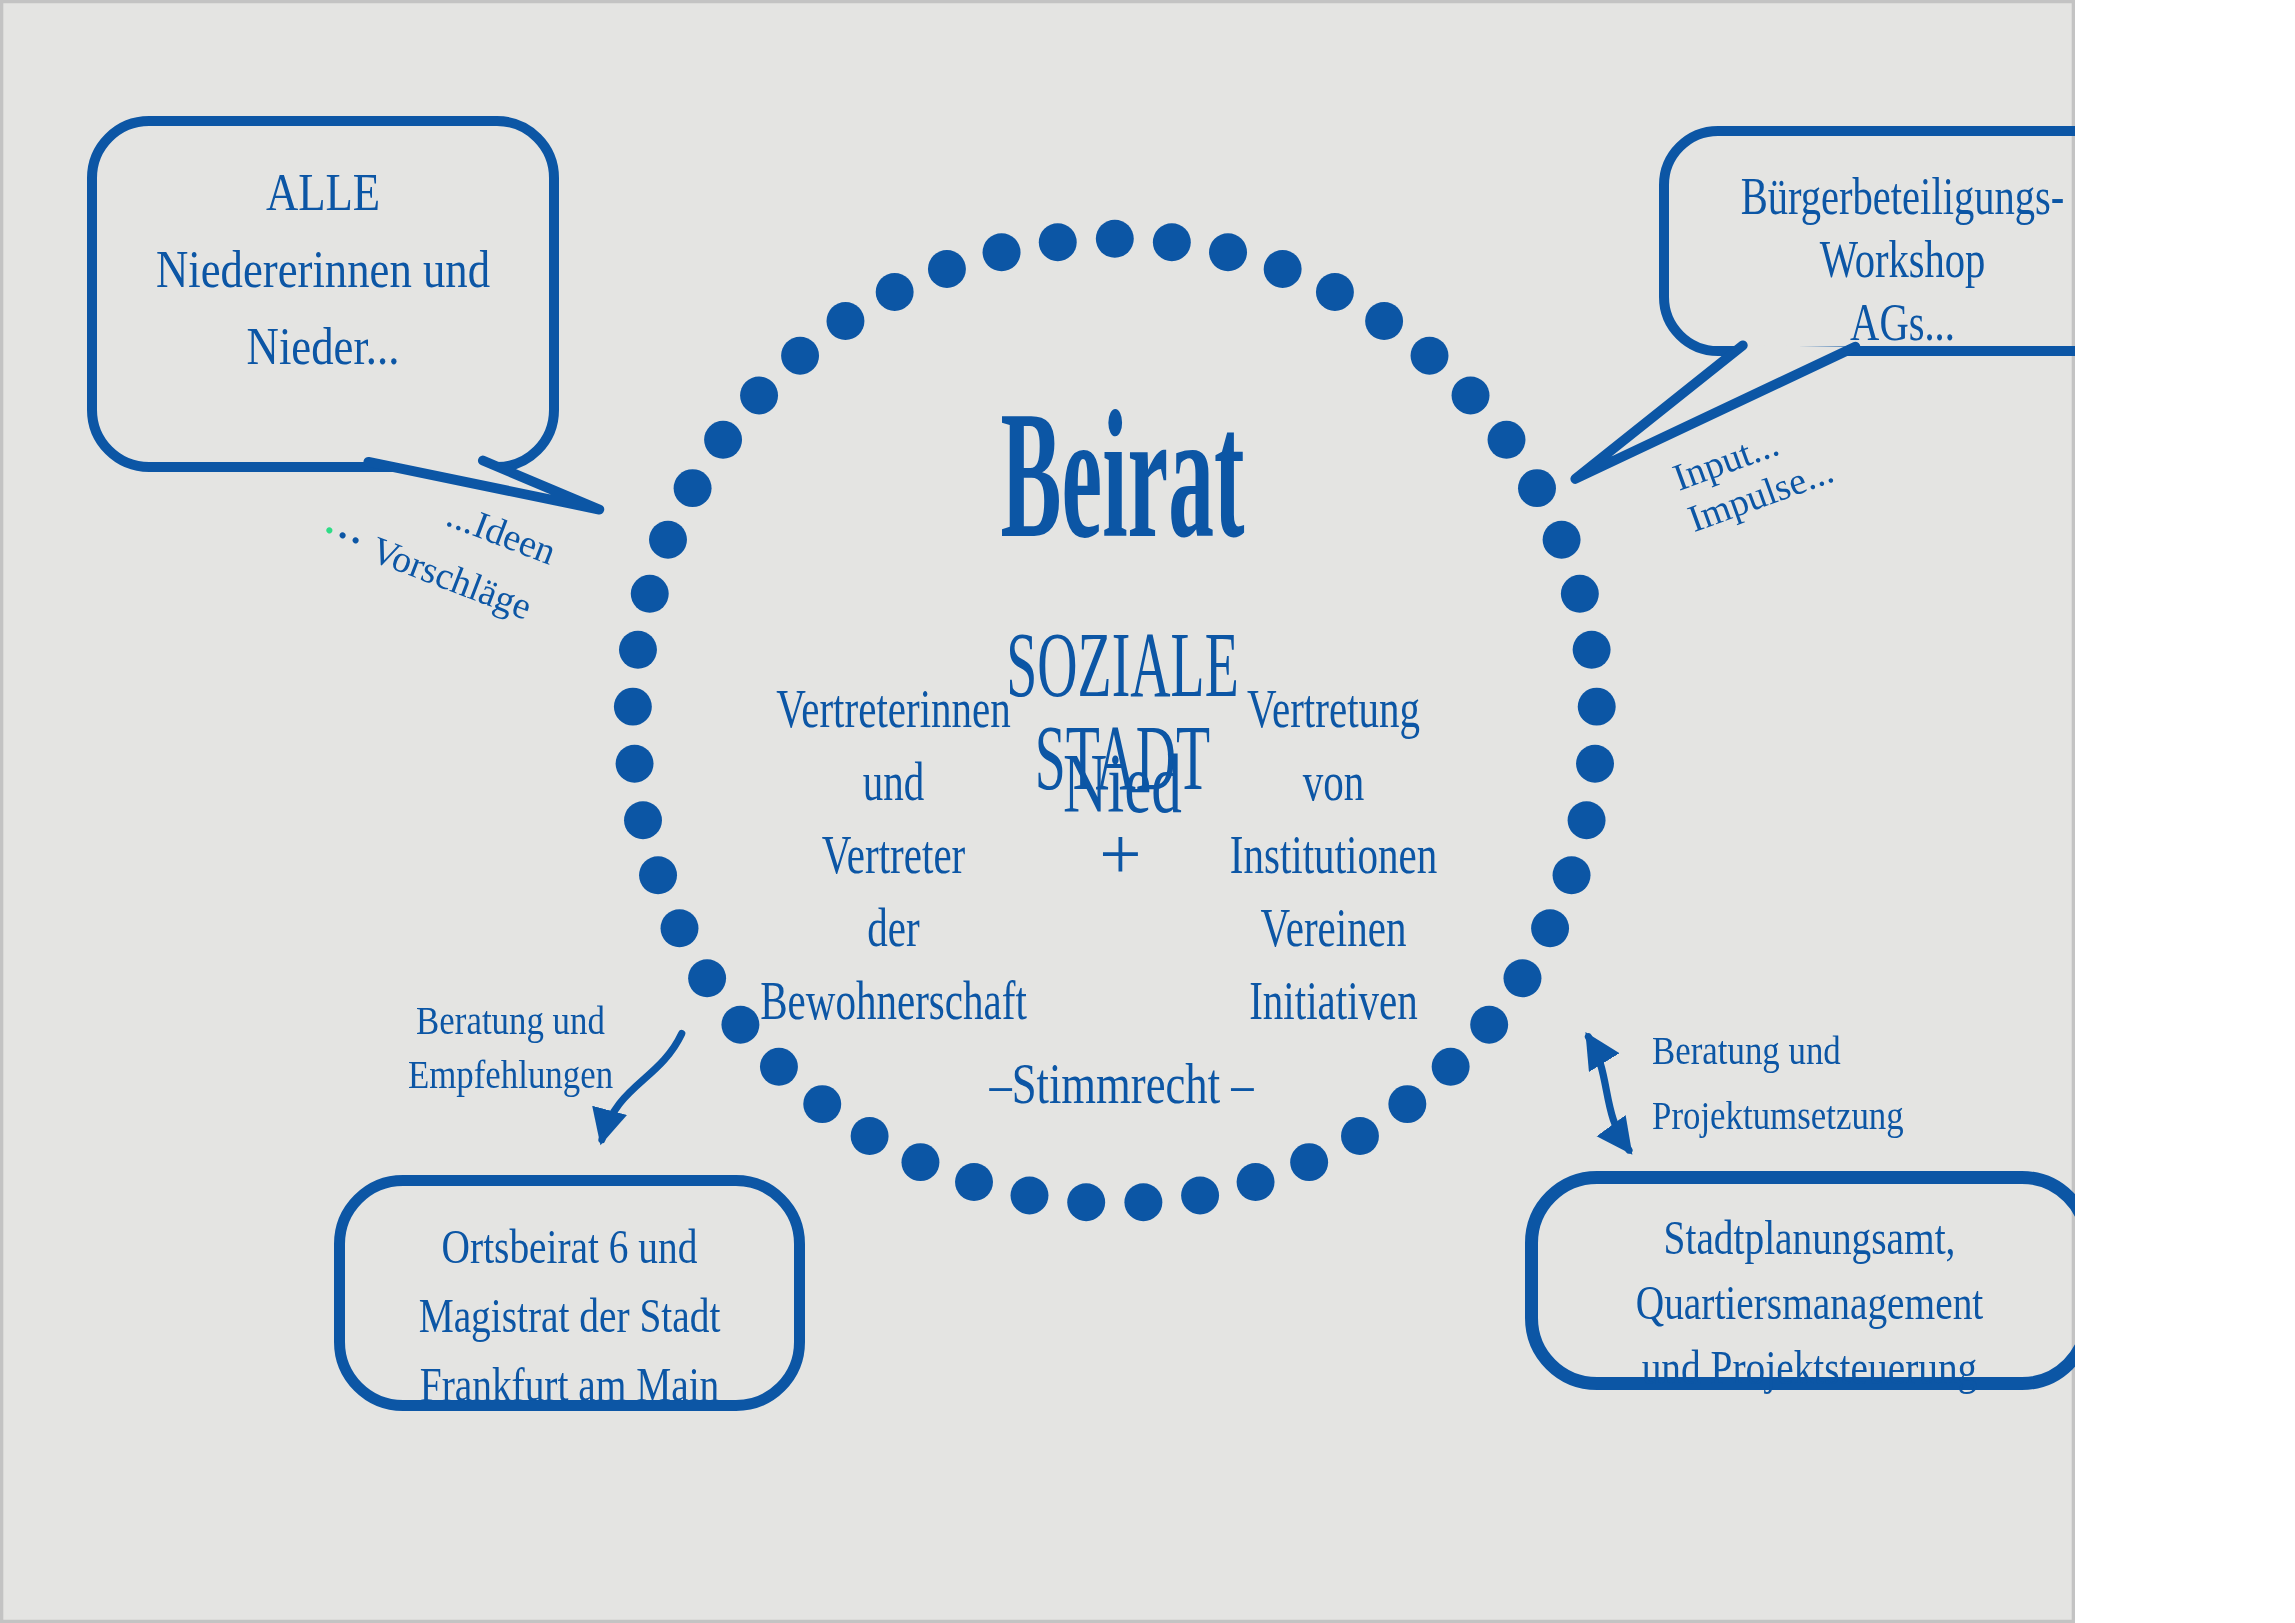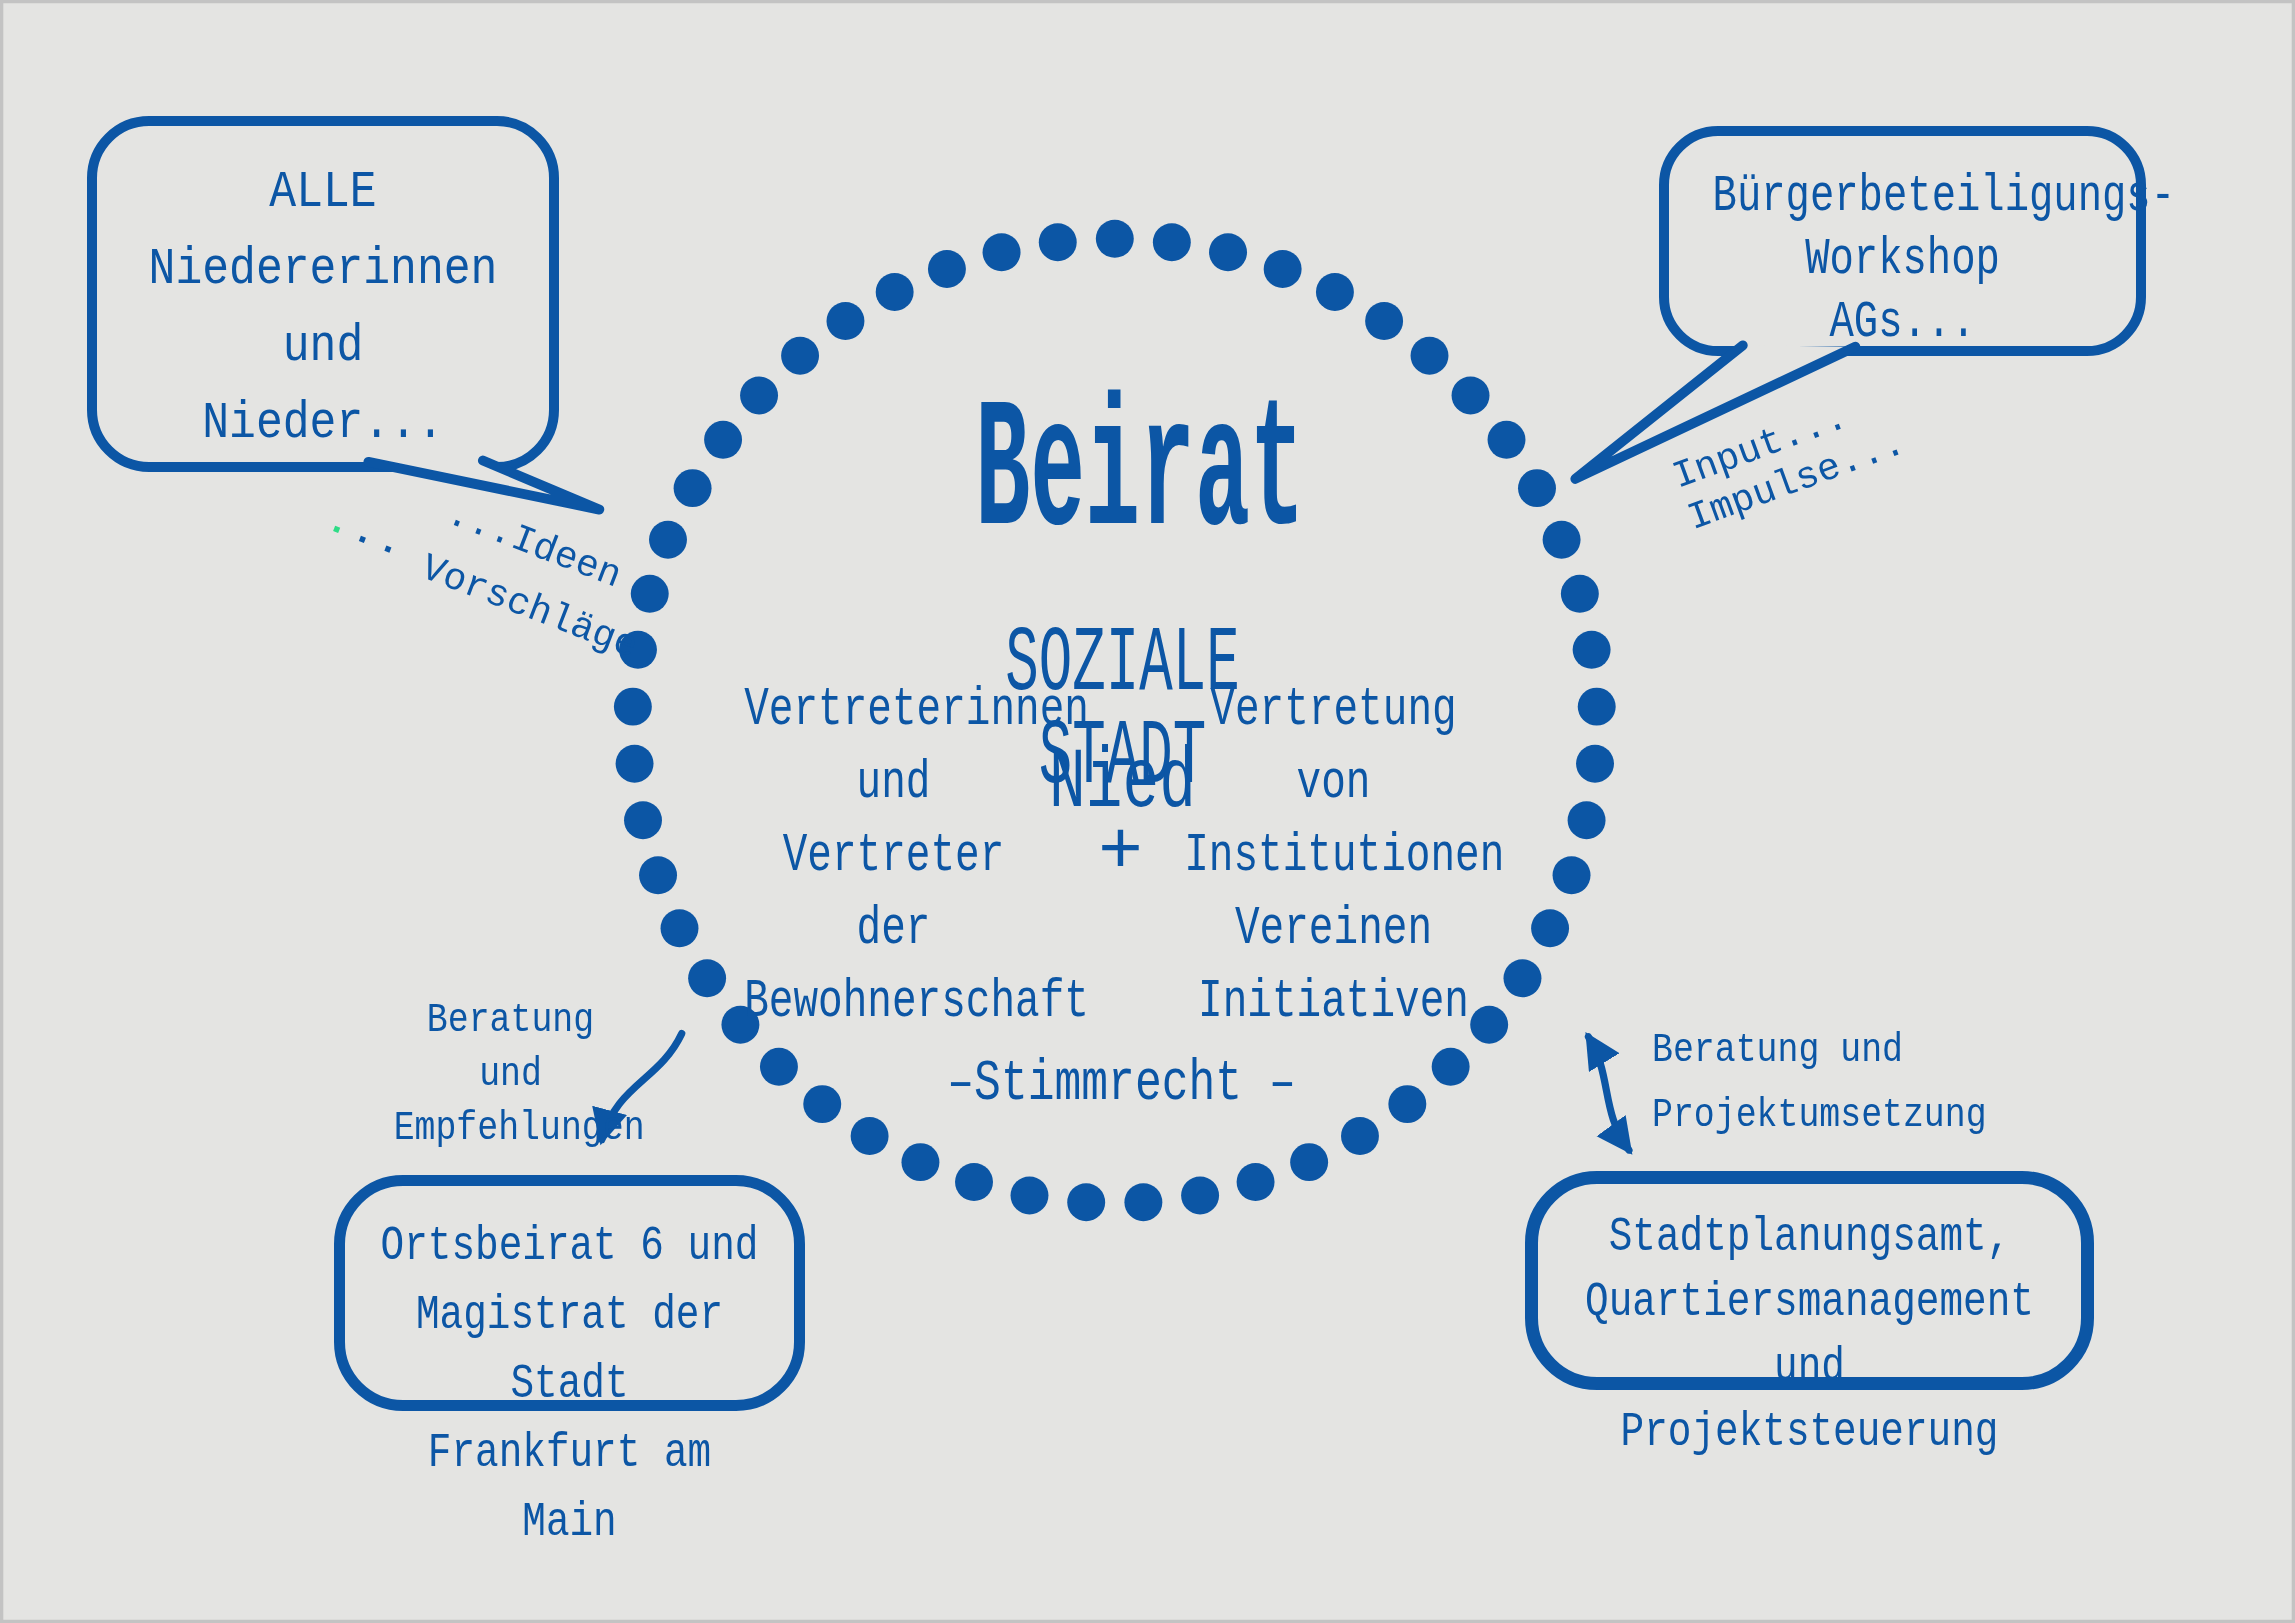--- a/index.html
+++ b/index.html
@@ -3,24 +3,24 @@
 <meta charset="utf-8">
 <style>
   :root{
     --accent:#0C56A5;
     --bg:#E4E4E2;
     --green:#2EDC86;
   }
   html,body{margin:0;padding:0;background:#fff;}
   .canvas{
     position:relative;
-    width:2295px;height:1623px;
+    width:2075px;height:1623px;
     background:var(--bg);
     overflow:hidden;
-    font-family:Liberation Mono, monospace;
+    font-family:Liberation Serif, serif;
     color:var(--accent);
     box-shadow:inset 0 0 0 3.3px #c3c3c3;
   }
   .center{text-align:center;}
   
   .bubble,.infobox{
     position:absolute;
     border-style:solid;
     border-color:var(--accent);
     box-sizing:border-box;

